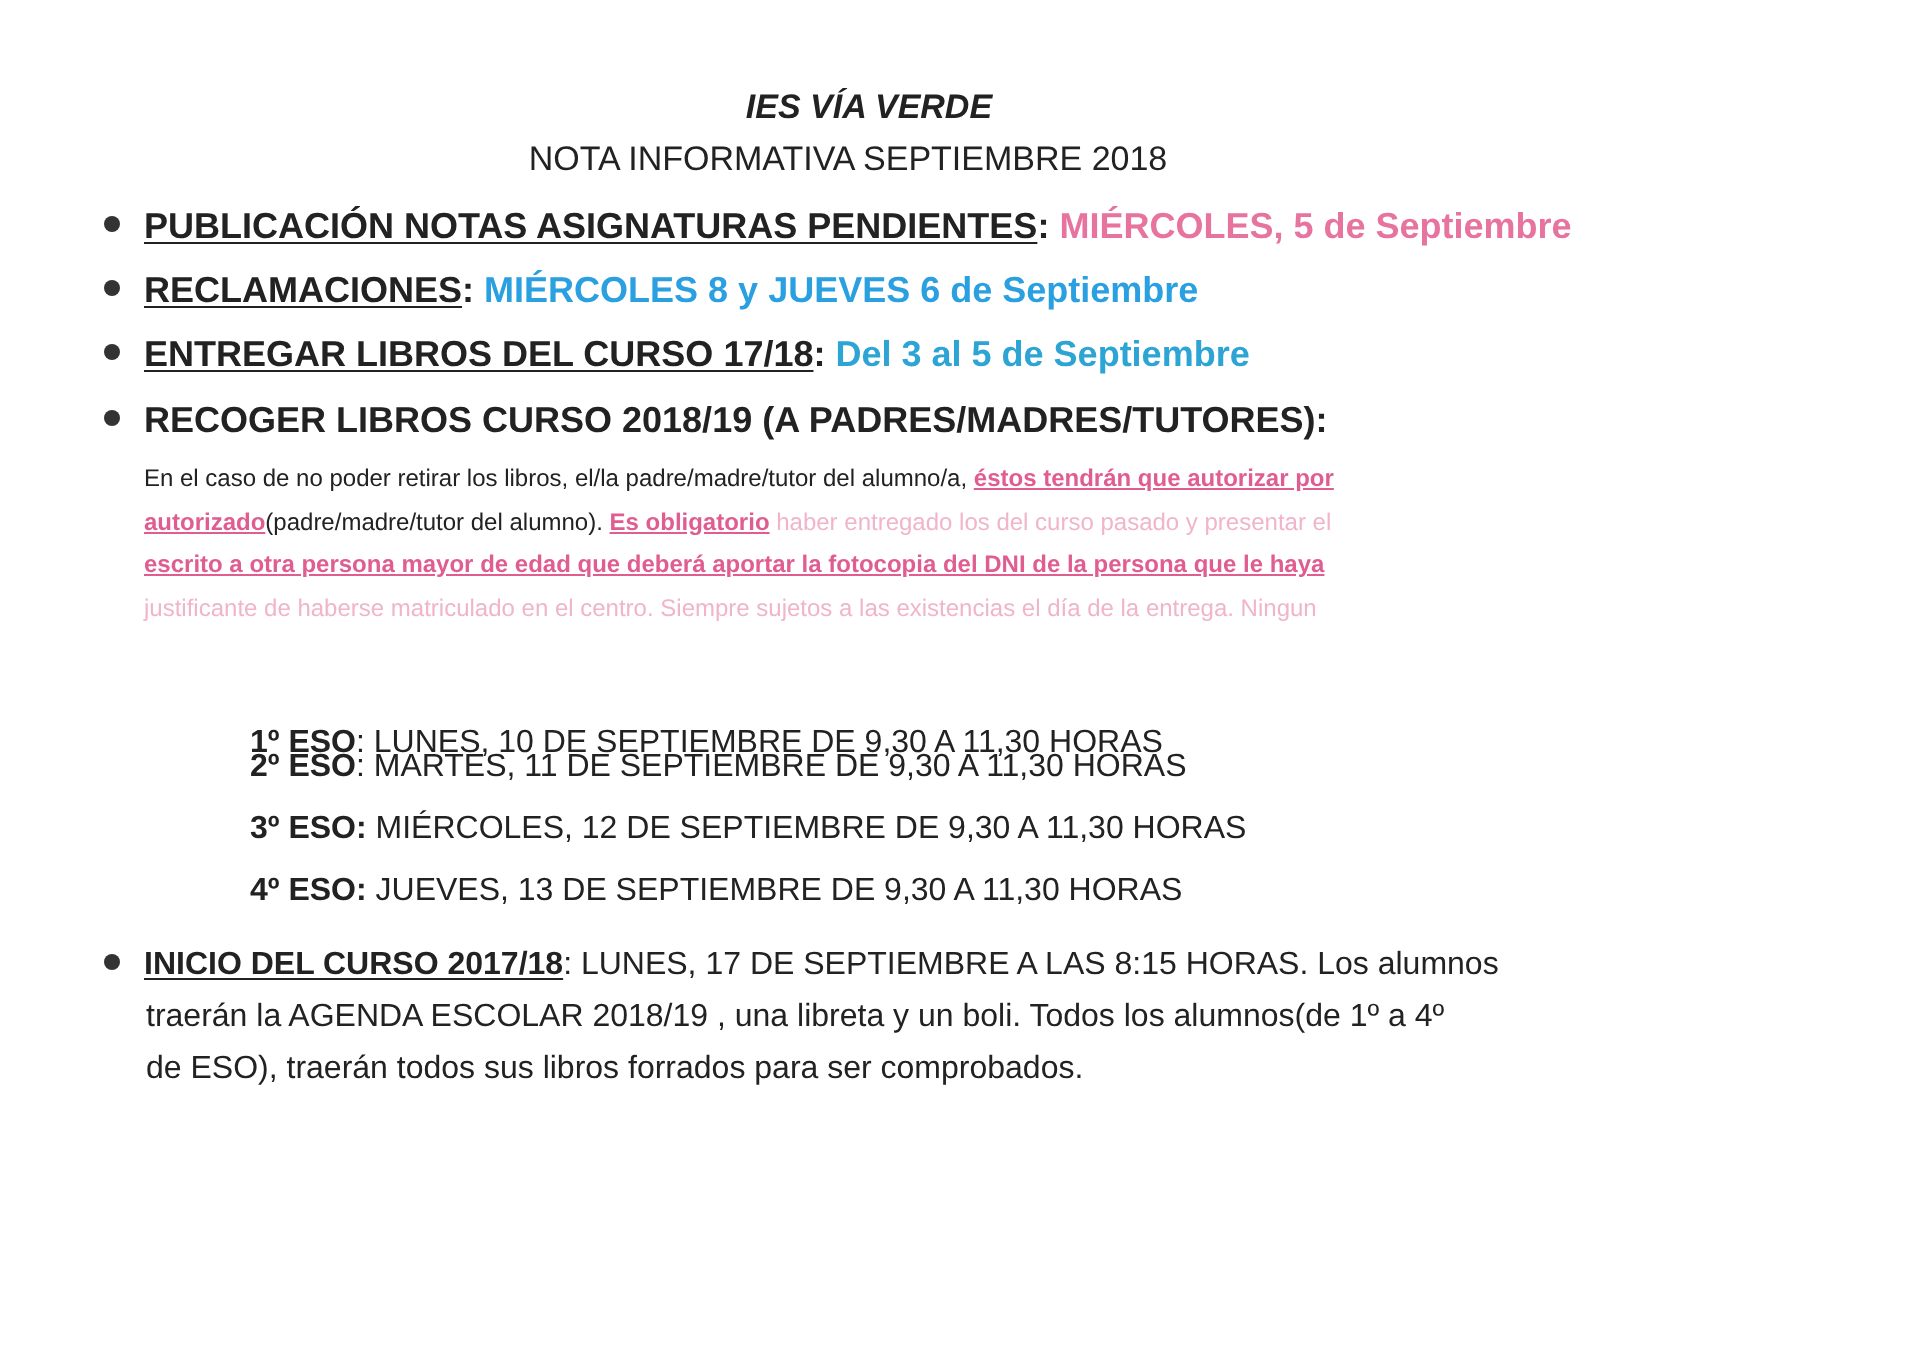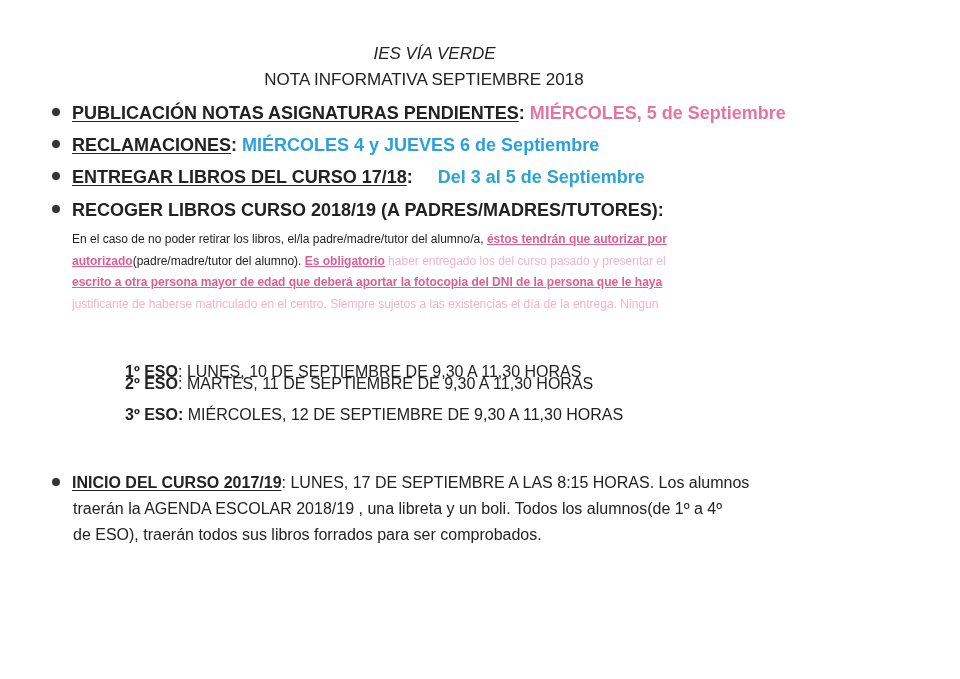--- a/index.html
+++ b/index.html
@@ -18,21 +18,21 @@
     .page {
       position: absolute;
       left: 0; top: 0;
       width: 960px; height: 679px;
     }
     .title {
       position: absolute;
       left: 0; width: 869px;
       top: 44px;
       text-align: center;
-      font-weight: normal;
+      font-weight: bold;
       font-style: italic;
       font-size: 17px;
       color: #222;
     }
     .subtitle {
       position: absolute;
       left: 0; width: 848px;
       top: 70px;
       text-align: center;
       font-size: 17px;
@@ -104,26 +104,26 @@
   <div class="title">IES VÍA VERDE</div>
   <div class="subtitle">NOTA INFORMATIVA SEPTIEMBRE 2018</div>
 
   <div class="bullet-row" style="top:103px;">
     <span class="bullet"></span><span class="u">PUBLICACIÓN NOTAS ASIGNATURAS PENDIENTES</span><span>:</span>
     <span class="pink">MIÉRCOLES, 5 de Septiembre</span>
   </div>
 
   <div class="bullet-row" style="top:135px;">
     <span class="bullet"></span><span class="u">RECLAMACIONES</span><span>:</span>
-    <span class="blue">MIÉRCOLES 4 y JUEVES 6 de Septiembre</span>
+    <span class="blue">MIÉRCOLES 8 y JUEVES 6 de Septiembre</span>
   </div>
 
   <div class="bullet-row" style="top:167px;">
     <span class="bullet"></span><span class="u">ENTREGAR LIBROS DEL CURSO 17/18</span><span>:</span>
-    <span class="teal" style="margin-left:20px;">Del 3 al 5 de Septiembre</span>
+    <span class="teal" style="margin-left:0;">Del 3 al 5 de Septiembre</span>
   </div>
 
   <div class="bullet-row" style="top:200px;">
     <span class="bullet"></span><span>RECOGER LIBROS CURSO 2018/19 (A PADRES/MADRES/TUTORES):</span>
   </div>
 
   <div class="para">
     <div class="justify-line">
       <span><span>En el caso de no poder retirar los libros, el/la padre/madre/tutor del alumno/a, </span><span class="pinkU">éstos tendrán que autorizar por</span></span>
     </div>
@@ -138,20 +138,23 @@
 
   <div class="eso-row" style="top:363px;">
     <b>1º ESO</b><span>:</span><span> LUNES, 10 DE SEPTIEMBRE DE 9,30 A 11,30 HORAS</span>
   </div>
   <div class="eso-row" style="top:375px;">
     <b>2º ESO</b><span>:</span><span> MARTES, 11 DE SEPTIEMBRE DE 9,30 A 11,30 HORAS</span>
   </div>
   <div class="eso-row" style="top:406px;">
     <b>3º ESO:</b><span></span><span> MIÉRCOLES, 12 DE SEPTIEMBRE DE 9,30 A 11,30 HORAS</span>
   </div>
+  <div class="eso-row" style="top:437px;">
+    <b>4º ESO:</b><span></span><span> JUEVES, 13 DE SEPTIEMBRE DE 9,30 A 11,30 HORAS</span>
+  </div>
 
   <div class="inicio">
-    <span class="line"><span class="bullet"></span><b class="u">INICIO DEL CURSO 2017/19</b><span>: LUNES, 17 DE SEPTIEMBRE A LAS 8:15 HORAS. Los alumnos</span></span>
+    <span class="line"><span class="bullet"></span><b class="u">INICIO DEL CURSO 2017/18</b><span>: LUNES, 17 DE SEPTIEMBRE A LAS 8:15 HORAS. Los alumnos</span></span>
     <span class="line indent">traerán la AGENDA ESCOLAR 2018/19 , una libreta y un boli. Todos los alumnos(de 1º a 4º</span>
     <span class="line indent">de ESO), traerán todos sus  libros forrados para ser comprobados.</span>
   </div>
 
 </div>
 
 </body></html>

